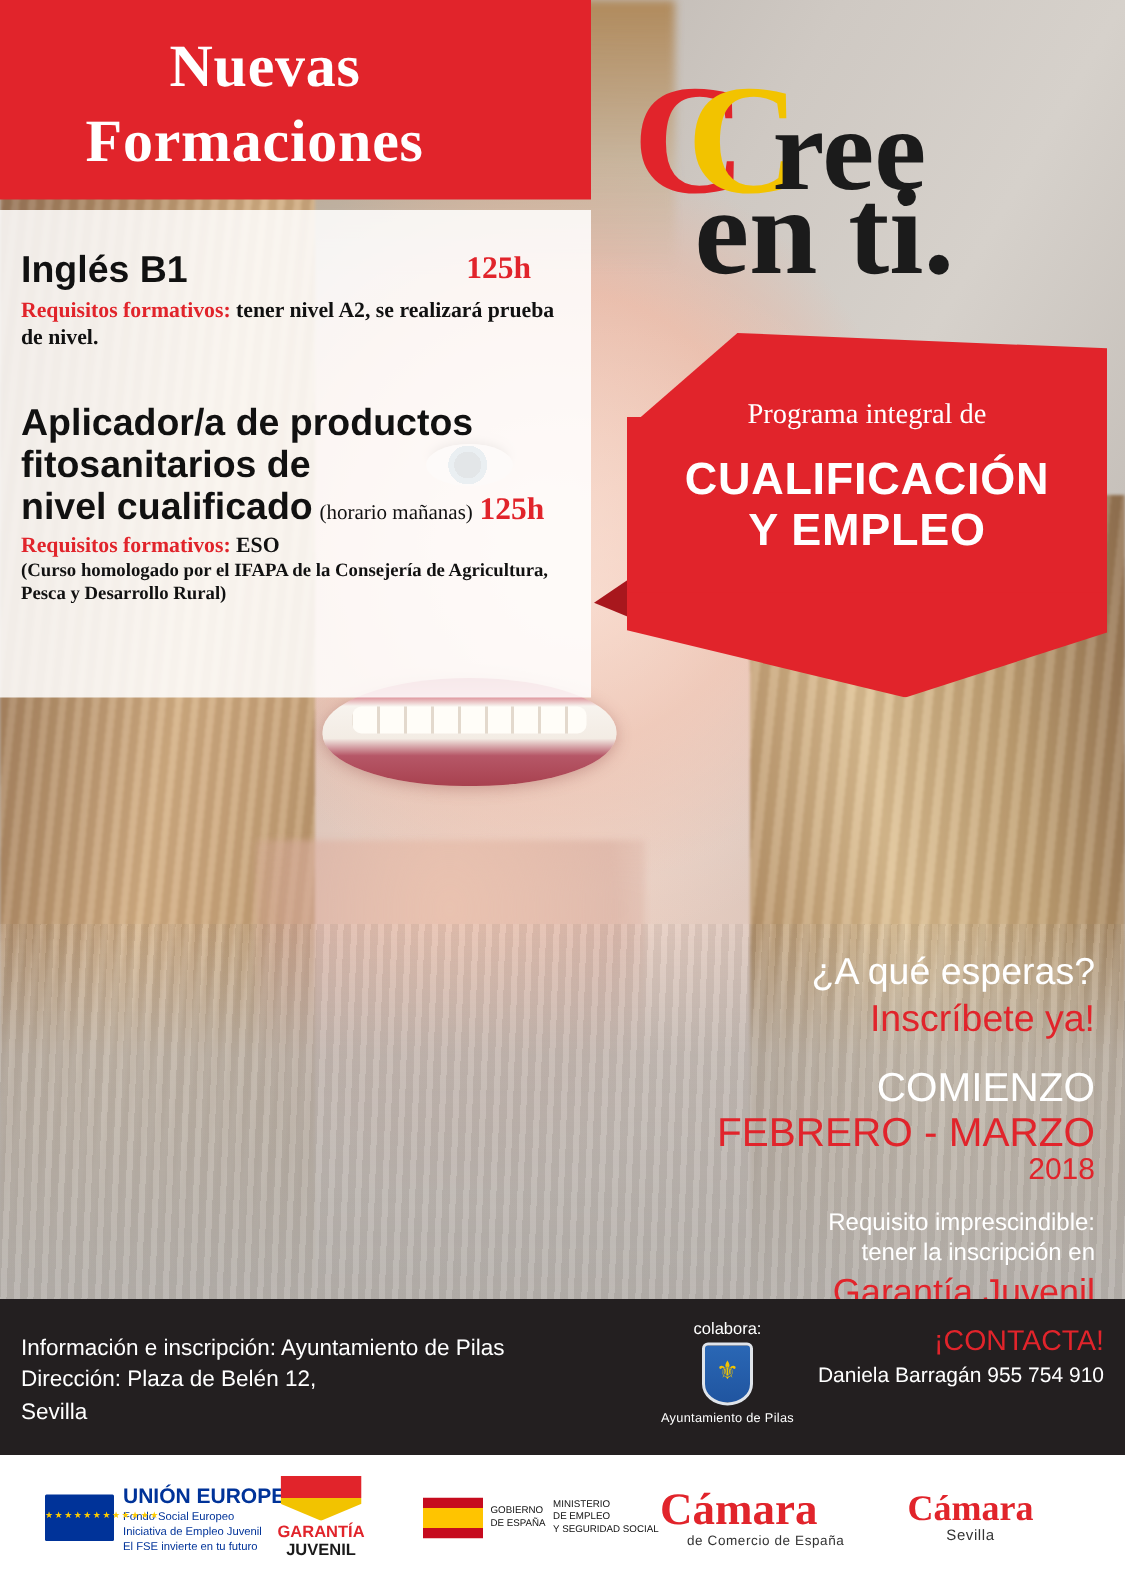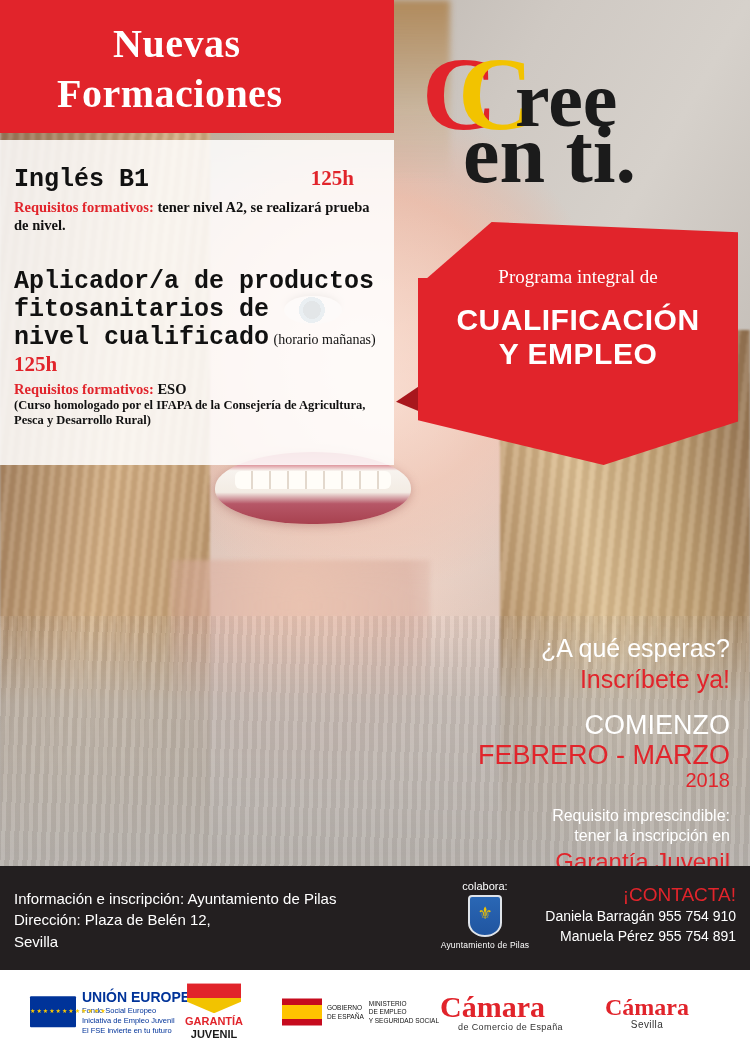--- a/index.html
+++ b/index.html
@@ -96,21 +96,21 @@
   .banner-red .t1 { position: absolute; left: 113px; top: 20px; font-size: 40px; }
   .banner-red .t2 { position: absolute; left: 57px; top: 70px; font-size: 40px; }
 
   
   .panel-white {
     position: absolute; left: 0; top: 140px; width: 394px; height: 325px;
     background: rgba(255,255,255,0.86);
     padding: 26px 18px 0 14px;
   }
   .course-title {
-    font-family: Liberation Mono, monospace;
+    font-family: Liberation Sans, sans-serif;
     font-weight: bold; font-size: 25px; color: #111; line-height: 1.12;
     display: inline;
   }
   .course-hours {
     font-family: "Liberation Serif", serif;
     font-weight: bold; font-size: 21px; color: #e1242b;
   }
   .hours-right { position: absolute; right: 22px; }
   .req-label {
     font-family: "Liberation Serif", serif;
@@ -344,21 +344,20 @@
       <div>Sevilla</div>
     </div>
     <div class="f-mid">
       <div class="colabora">colabora:</div>
       <div class="shield"></div>
       <div class="ayto">Ayuntamiento de Pilas</div>
     </div>
     <div class="f-right">
       <div class="contacta">¡CONTACTA!</div>
       <div class="tel">Daniela Barragán 955 754 910</div>
-      <div class="tel">Manuela Pérez 955 754 891</div>
     </div>
   </div>
 
   <div class="logos">
 
     <div class="logo-box eu">
       <div class="eu-flag"></div>
       <div class="eu-txt">
         <b>UNIÓN EUROPEA</b><br>
         <span>Fondo Social Europeo</span><br>

